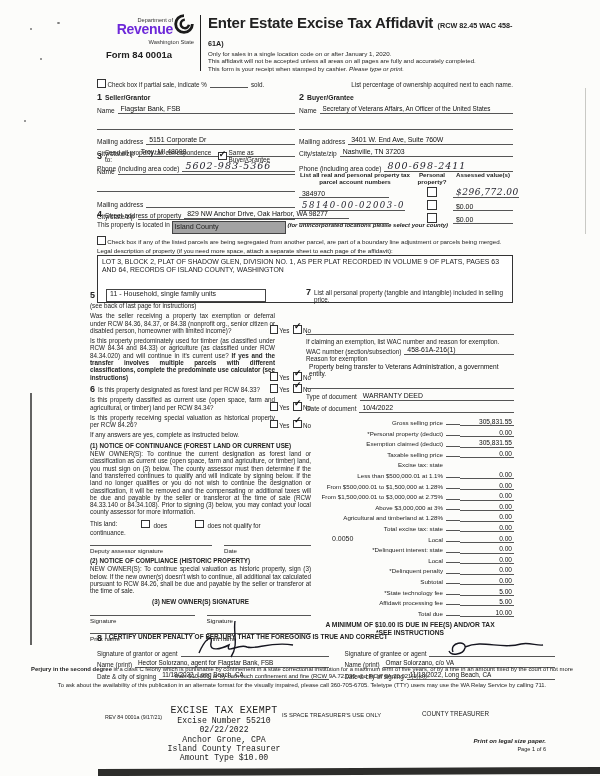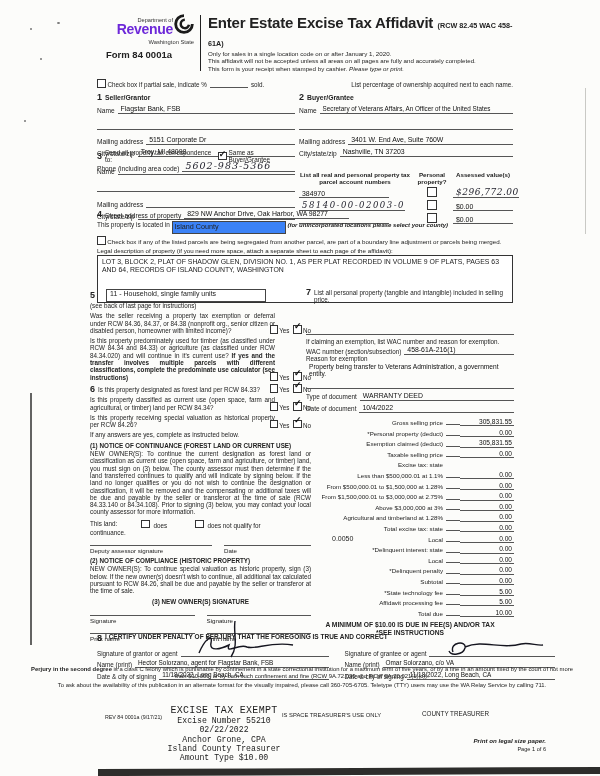--- a/index.html
+++ b/index.html
@@ -49,21 +49,21 @@
   #sec3{left:97px;top:149px;width:198px;}
   #sec3 .sechead{font-weight:normal;font-size:6.4px;}
   #parcels{left:299px;top:171px;width:214px;display:grid;grid-template-columns:112px 42px 60px;column-gap:0;font-size:6.2px;}
   .pc-h{font-weight:bold;text-align:center;line-height:7px;}
   .pc-cell{display:flex;align-items:flex-end;height:13px;}
   .pc-num{border-bottom:.9px solid #555;flex:1;margin-right:22px;}
   .pc-box{display:flex;justify-content:center;align-items:center;}
   .pc-val{border-bottom:.9px solid #555;flex:1;text-align:left;}
   
   #sec4{left:97px;top:209px;width:416px;}
-  .countybox{display:inline-block;border:1px solid #444;width:108px;height:11px;font-size:7.2px;padding:0 2px;vertical-align:-2px;background:#3b82f6;}
+  .countybox{display:inline-block;border:1px solid #444;width:108px;height:11px;font-size:7.2px;padding:0 2px;vertical-align:-2px;background:#a3a3a3;}
   .legalbox{border:1px solid #333;height:42px;padding:2px 4px;font-size:6.9px;line-height:8.6px;margin-top:1px;background:#fff;}
   
   #col5{left:90px;top:289px;width:221px;font-size:6.3px;line-height:7.3px;}
   .usebox{display:inline-block;border:1px solid #444;width:152px;height:11px;font-size:7px;padding:0 3px;background:#fff;vertical-align:1px;}
   .codesrow{display:flex;align-items:flex-end;margin-top:2px;}
   .ntitle{font-weight:bold;margin-top:3px;font-size:6.3px;}
   .nbody{text-align:justify;margin-top:1px;}
   .center{text-align:center;}
   .landrow{margin-top:4px;display:flex;flex-wrap:wrap;column-gap:6px;row-gap:2px;align-items:center;}
   .landrow .cb{margin-right:2px;}
@@ -178,20 +178,24 @@
     <div class="frow" style="margin-top:7px;">
         <span class="fl"></span>
       </div>
     <div class="frow" style="margin-top:6px;">
         <span class="flab">Mailing address</span>
         <span class="fl"><span class="val">3401 W. End Ave, Suite 760W</span></span>
       </div>
     <div class="frow">
         <span class="flab">City/state/zip</span>
         <span class="fl"><span class="val">Nashville, TN 37203</span></span>
+      </div>
+    <div class="frow">
+        <span class="flab">Phone (including area code)</span>
+        <span class="fl"><span class="val hand">800-698-2411</span></span>
       </div>
   </div>
 
   <div class="abs" id="sec3">
     <div class="sechead"><span class="secnum">3</span><span>Send all property tax correspondence to:</span>&nbsp;<span class="cb ck"></span>&nbsp;<span>Same as Buyer/Grantee</span></div>
     <div class="frow">
         <span class="flab">Name</span>
         <span class="fl"></span>
       </div>
     <div class="frow" style="margin-top:8px;">

